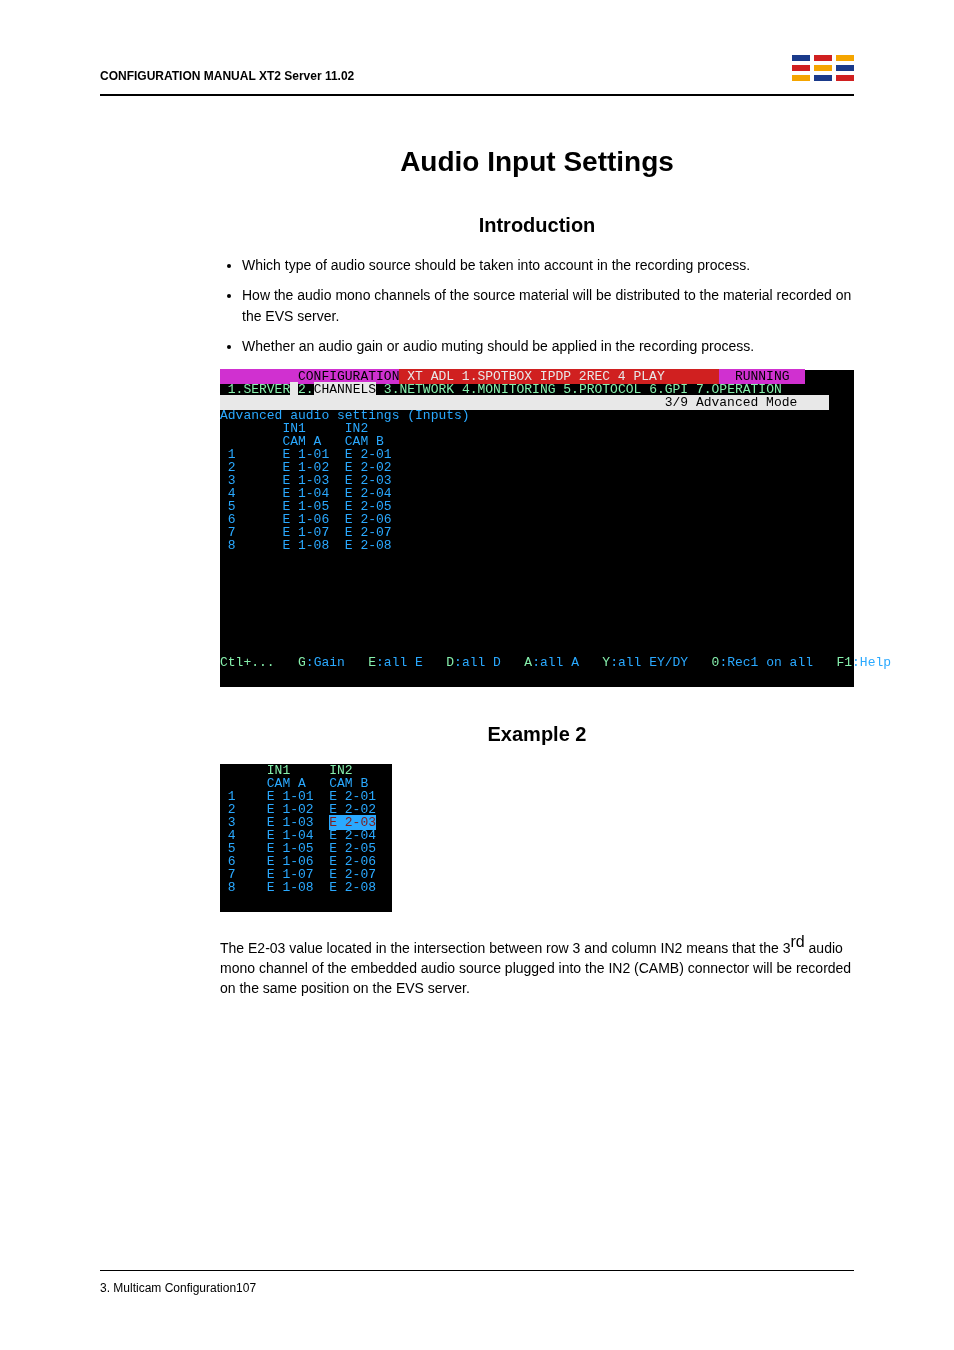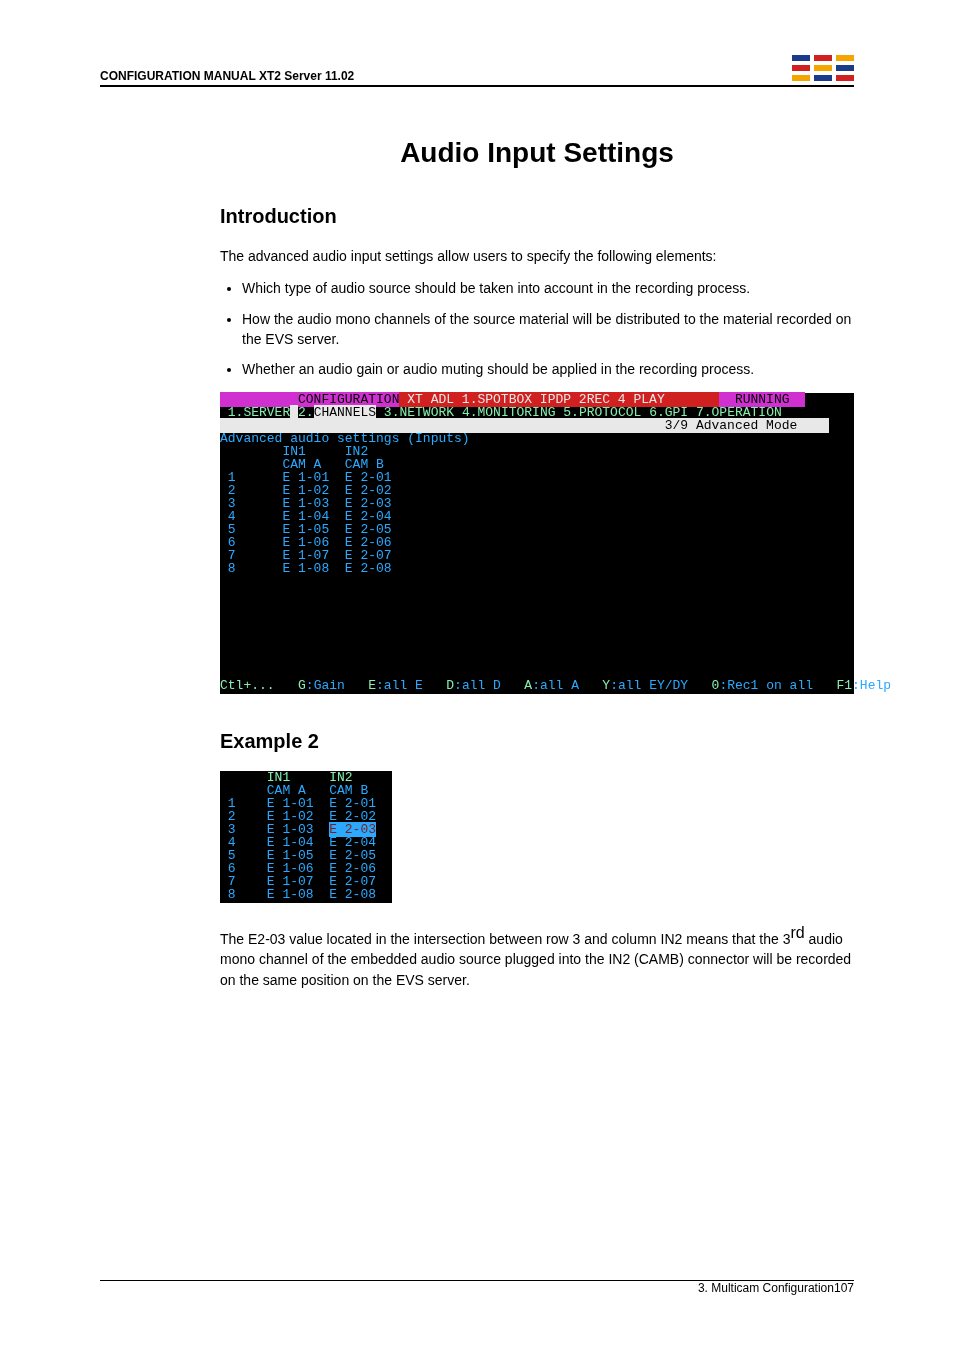--- a/index.html
+++ b/index.html
@@ -17,21 +17,21 @@
     left: 100px;
     right: 100px;
     top: 55px;
     bottom: 55px;
   }
   .header-row {
     display: flex;
     justify-content: space-between;
     align-items: flex-end;
     border-bottom: 2px solid #000;
-    padding-bottom: 2px;
+    padding-bottom: 11px;
   }
   .header-title {
     font-size: 12px;
     font-weight: bold;
   }
   .logo {
     display: flex;
     gap: 4px;
     align-items: center;
     padding-bottom: 2px;
@@ -52,20 +52,21 @@
   h1 {
     font-size: 28px;
     margin: 0 0 36px 0;
     font-weight: bold;
     text-align: center;
   }
   h2 {
     font-size: 20px;
     margin: 0 0 18px 0;
     font-weight: bold;
+    text-align: center;
   }
   p {
     font-size: 14px;
     line-height: 1.45;
     margin: 0 0 12px 0;
   }
   ul {
     margin: 0 0 14px 0;
     padding-left: 22px;
   }
@@ -74,40 +75,41 @@
     line-height: 1.45;
     margin-bottom: 10px;
   }
   .terminal {
     background: #000;
     font-family: "Courier New", monospace;
     font-size: 13px;
     line-height: 1.0;
     white-space: pre;
     color: #2aa9ff;
-    padding-bottom: 2px;
+    padding-bottom: 18px;
   }
   .terminal .row { display:block; }
   .cyan { color: #2aa9ff; }
   .white { color: #86efac; }
   .magentabg { background: #d030d0; color:#000; }
   .redbg { background: #d02020; color:#e8e8e8; }
   .whitebg { background:#e8e8e8; color:#000;margin-top:33px; }
   .hl { background:#2aa9ff; color:#7f1d1d; }
   .terminal-wrap { margin-bottom: 36px; }
   .terminal-small { display:inline-block; margin-bottom: 18px; }
   .footer {
     position: absolute;
     bottom: 0;
     left: 0;
     right: 0;
     border-top: 1.5px solid #000;
+    padding-top: 10px;
     font-size: 12px;
     display: flex;
-    justify-content: flex-end;
+    justify-content: flex-start;
   }
   sup { font-size: 16px; }
 </style>
 </head>
 <body>
 
 <div class="page">
 
   <div class="header-row">
     <div class="header-title">CONFIGURATION MANUAL   XT2 Server 11.02</div>
@@ -127,21 +129,20 @@
         <div class="bar" style="background:#1a3a8a"></div>
         <div class="bar" style="background:#d02020"></div>
       </div>
     </div>
   </div>
 
   <div class="content">
     <h1>Audio Input Settings</h1>
 
     <h2>Introduction</h2>
-    <p>The advanced audio input settings allow users to specify the following elements:</p>
     <ul>
       <li>Which type of audio source should be taken into account in the recording process.</li>
       <li>How the audio mono channels of the source material will be distributed to the material recorded on the EVS server.</li>
       <li>Whether an audio gain or audio muting should be applied in the recording process.</li>
     </ul>
 
     <div class="terminal-wrap">
       <div class="terminal" id="term1"><span class="row"><span class="magentabg">          CONFIGURATION</span><span class="redbg"> XT ADL 1.SPOTBOX IPDP 2REC 4 PLAY       </span><span class="magentabg">  RUNNING  </span></span><span class="row"><span class="white"> 1.SERVER</span><span class="whitebg"> </span><span class="white">2.</span><span class="whitebg">CHANNELS</span><span class="white"> 3.NETWORK</span><span class="white"> 4.MONITORING</span><span class="white"> 5.PROTOCOL</span><span class="white"> 6.GPI</span><span class="white"> 7.OPERATION</span></span><span class="row"><span class="whitebg">                                                         3/9 Advanced Mode    </span></span><span class="row cyan">Advanced audio settings (Inputs)</span><span class="row cyan">        IN1     IN2</span><span class="row cyan">        CAM A   CAM B</span><span class="row cyan"> 1      E 1-01  E 2-01</span><span class="row cyan"> 2      E 1-02  E 2-02</span><span class="row cyan"> 3      E 1-03  E 2-03</span><span class="row cyan"> 4      E 1-04  E 2-04</span><span class="row cyan"> 5      E 1-05  E 2-05</span><span class="row cyan"> 6      E 1-06  E 2-06</span><span class="row cyan"> 7      E 1-07  E 2-07</span><span class="row cyan"> 8      E 1-08  E 2-08</span><span class="row cyan"> </span><span class="row cyan"> </span><span class="row cyan"> </span><span class="row cyan"> </span><span class="row cyan"> </span><span class="row cyan"> </span><span class="row cyan"> </span><span class="row cyan"> </span><span class="row"><span class="white">Ctl+...</span><span class="cyan">   </span><span class="white">G</span><span class="cyan">:Gain   </span><span class="white">E</span><span class="cyan">:all E   </span><span class="white">D</span><span class="cyan">:all D   </span><span class="white">A</span><span class="cyan">:all A   </span><span class="white">Y</span><span class="cyan">:all EY/DY   </span><span class="white">0</span><span class="cyan">:Rec1 on all   </span><span class="white">F1</span><span class="cyan">:Help</span></span></div>
     </div>
 

